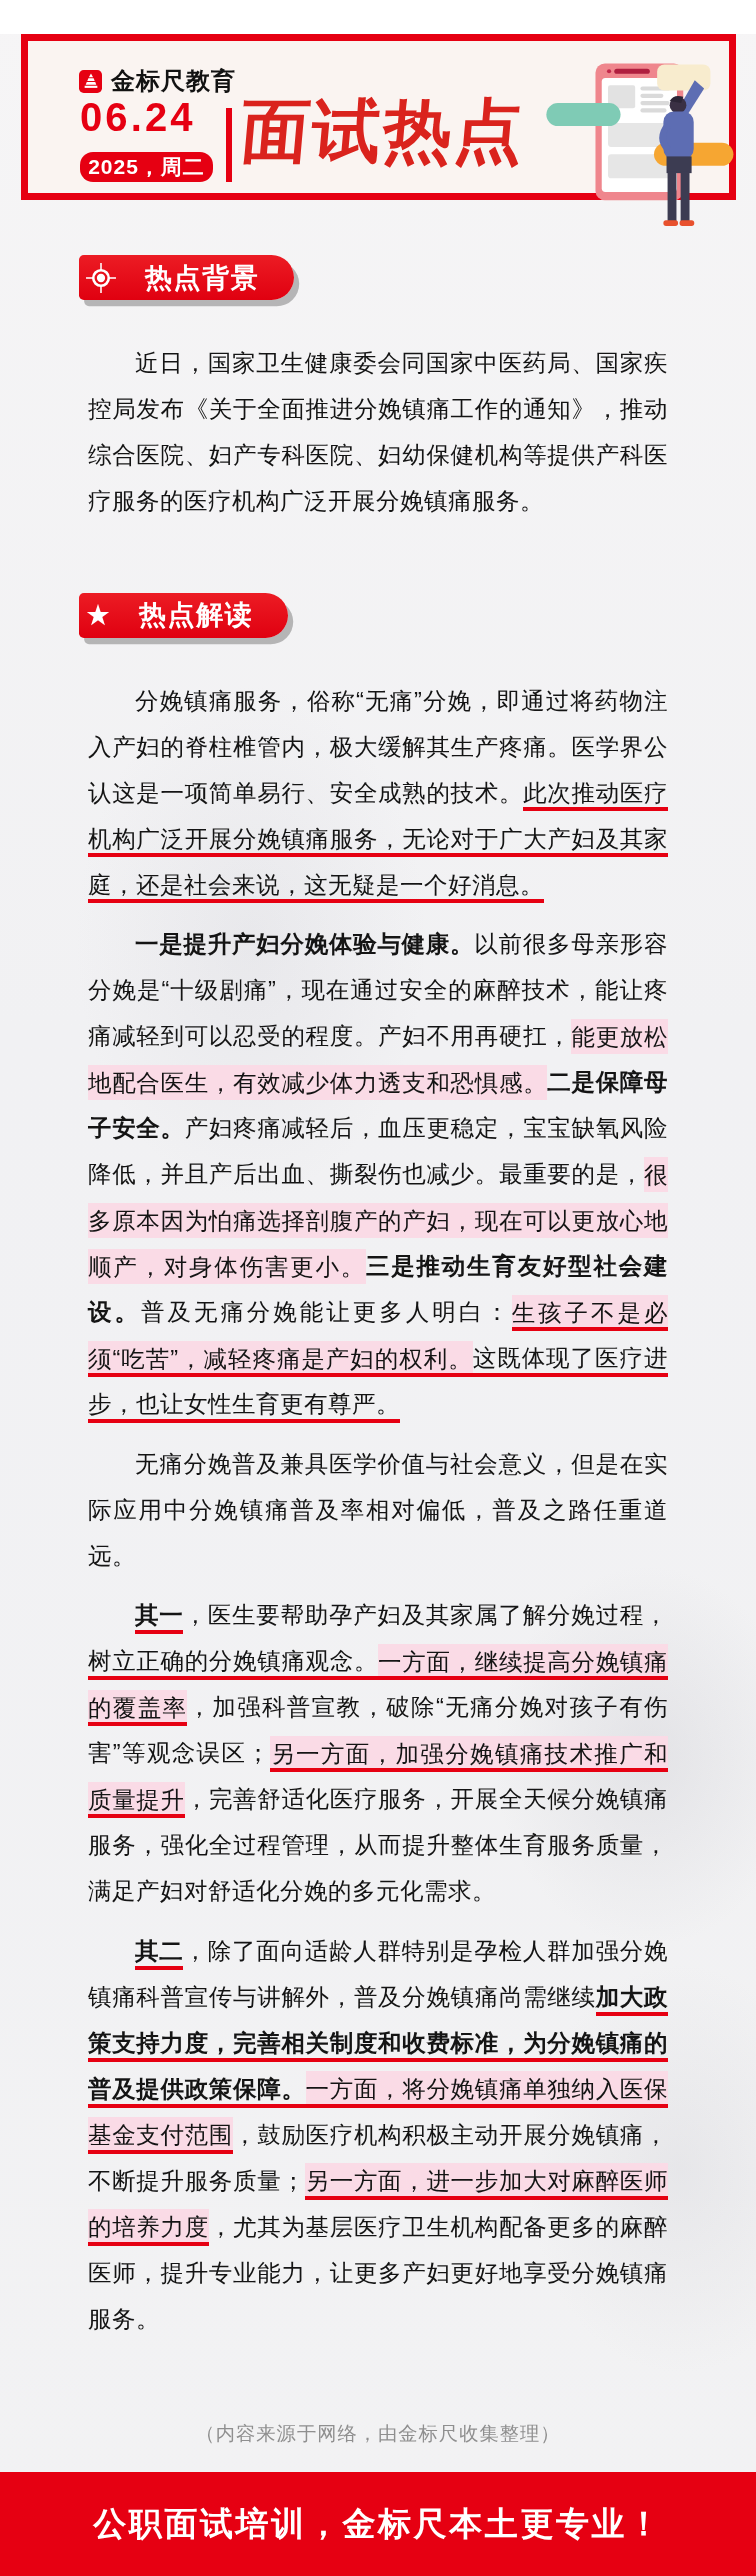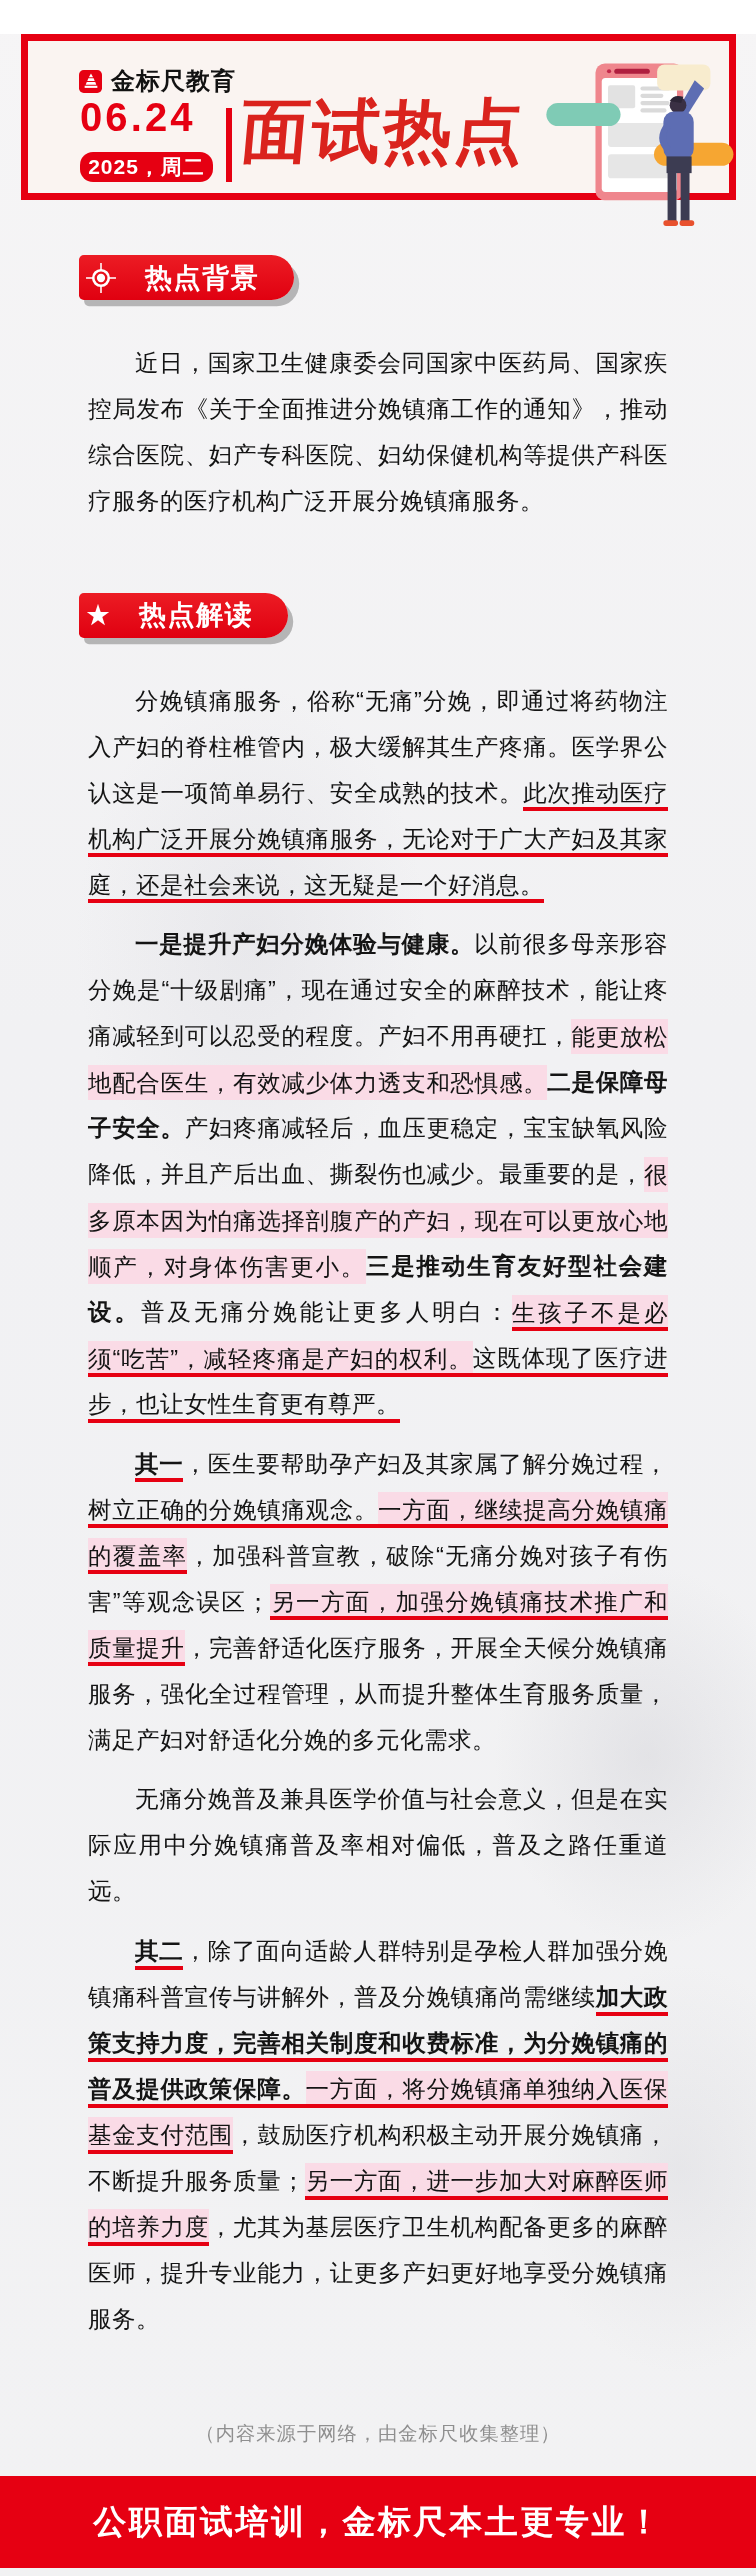--- a/index.html
+++ b/index.html
@@ -61,21 +61,21 @@
   .seg-u{border-bottom:4.7px solid var(--red);padding-bottom:1.6px;
          -webkit-box-decoration-break:clone;box-decoration-break:clone;}
   .seg-bu{font-weight:900;border-bottom:4.7px solid var(--red);padding-bottom:1.6px;
          -webkit-box-decoration-break:clone;box-decoration-break:clone;}
   .seg-hl{background:var(--pink);padding:4.7px 0;
          -webkit-box-decoration-break:clone;box-decoration-break:clone;}
   .seg-hlu{background:var(--pink);padding:4.7px 0 1.6px;border-bottom:4.7px solid var(--red);
          -webkit-box-decoration-break:clone;box-decoration-break:clone;}
   .source-note{margin-top:78px;text-align:center;font-size:19.3px;color:#8f8f8f;letter-spacing:1px;}
   .footer-band{
-    position:absolute;left:0;bottom:8px;width:756px;height:92px;background:var(--red);
+    position:absolute;left:0;bottom:0;width:756px;height:104px;background:var(--red);
     display:flex;align-items:center;justify-content:center;z-index:5;
   }
   .footer-slogan{color:#fff;font-size:33px;font-weight:900;letter-spacing:2.6px;}
 </style>
 </head>
 <body>
 
 <div id="page">
 
   <div class="top-strip"></div>
@@ -157,22 +157,22 @@
   </div>
 
   <div>
     <div class="badge">
       <span class="badge-star">★</span>
       <span class="badge-label">热点解读</span>
     </div>
     <div class="section-body">
         <p class="para"><span class="seg-n">分娩镇痛服务，俗称“无痛”分娩，即通过将药物注入产妇的脊柱椎管内，极大缓解其生产疼痛。医学界公认这是一项简单易行、安全成熟的技术。</span><span class="seg-u">此次推动医疗机构广泛开展分娩镇痛服务，无论对于广大产妇及其家庭，还是社会来说，这无疑是一个好消息。</span></p>
         <p class="para"><span class="seg-b">一是提升产妇分娩体验与健康。</span><span class="seg-n">以前很多母亲形容分娩是“十级剧痛”，现在通过安全的麻醉技术，能让疼痛减轻到可以忍受的程度。产妇不用再硬扛，</span><span class="seg-hl">能更放松地配合医生，有效减少体力透支和恐惧感。</span><span class="seg-b">二是保障母子安全。</span><span class="seg-n">产妇疼痛减轻后，血压更稳定，宝宝缺氧风险降低，并且产后出血、撕裂伤也减少。最重要的是，</span><span class="seg-hl">很多原本因为怕痛选择剖腹产的产妇，现在可以更放心地顺产，对身体伤害更小。</span><span class="seg-b">三是推动生育友好型社会建设。</span><span class="seg-n">普及无痛分娩能让更多人明白：</span><span class="seg-hlu">生孩子不是必须“吃苦”，减轻疼痛是产妇的权利。</span><span class="seg-u">这既体现了医疗进步，也让女性生育更有尊严。</span></p>
+        <p class="para"><span class="seg-n">无痛分娩普及兼具医学价值与社会意义，但是在实际应用中分娩镇痛普及率相对偏低，普及之路任重道远。</span></p>
         <p class="para"><span class="seg-bu">其一</span><span class="seg-n">，医生要帮助孕产妇及其家属了解分娩过程，</span><span class="seg-u">树立正确的分娩镇痛观念。</span><span class="seg-hlu">一方面，继续提高分娩镇痛的覆盖率</span><span class="seg-n">，加强科普宣教，破除“无痛分娩对孩子有伤害”等观念误区；</span><span class="seg-hlu">另一方面，加强分娩镇痛技术推广和质量提升</span><span class="seg-n">，完善舒适化医疗服务，开展全天候分娩镇痛服务，强化全过程管理，从而提升整体生育服务质量，满足产妇对舒适化分娩的多元化需求。</span></p>
-        <p class="para"><span class="seg-n">无痛分娩普及兼具医学价值与社会意义，但是在实际应用中分娩镇痛普及率相对偏低，普及之路任重道远。</span></p>
         <p class="para"><span class="seg-bu">其二</span><span class="seg-n">，除了面向适龄人群特别是孕检人群加强分娩镇痛科普宣传与讲解外，普及分娩镇痛尚需继续</span><span class="seg-bu">加大政策支持力度，完善相关制度和收费标准，为分娩镇痛的普及提供政策保障。</span><span class="seg-hlu">一方面，将分娩镇痛单独纳入医保基金支付范围</span><span class="seg-n">，鼓励医疗机构积极主动开展分娩镇痛，不断提升服务质量；</span><span class="seg-hlu">另一方面，进一步加大对麻醉医师的培养力度</span><span class="seg-n">，尤其为基层医疗卫生机构配备更多的麻醉医师，提升专业能力，让更多产妇更好地享受分娩镇痛服务。</span></p>
       </div>
   </div>
 
   <div class="source-note">（内容来源于网络，由金标尺收集整理）</div>
 
   <div class="footer-band">
     <span class="footer-slogan">公职面试培训，金标尺本土更专业！</span>
   </div>
 

